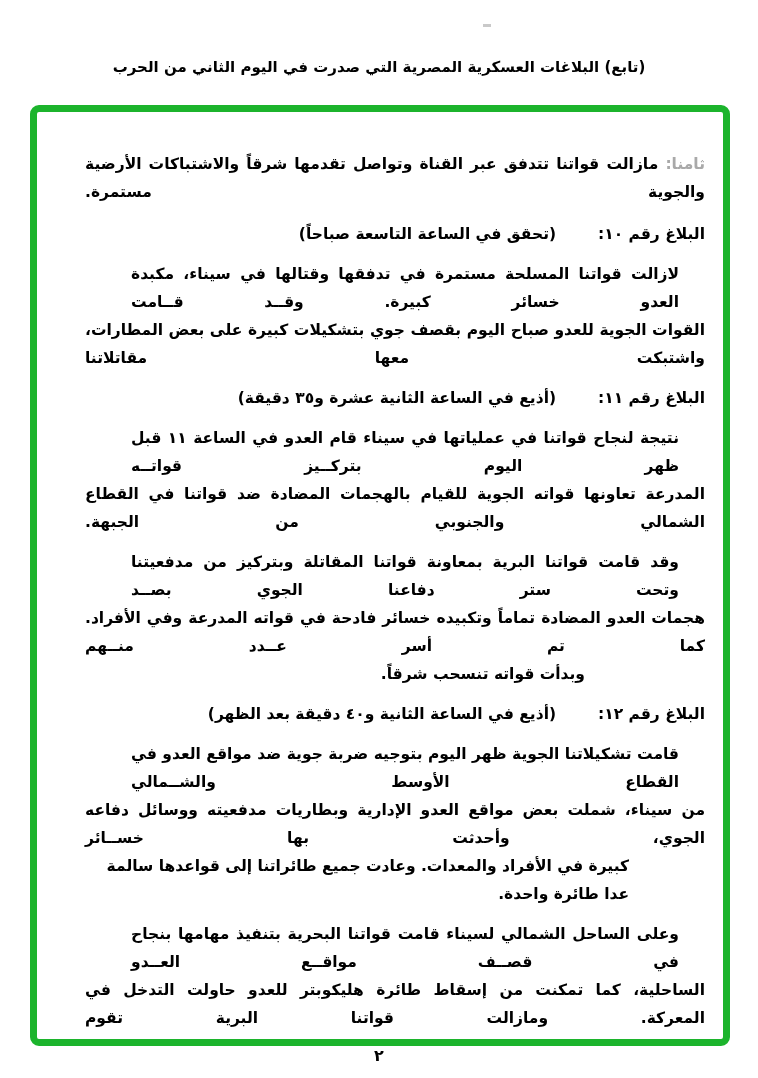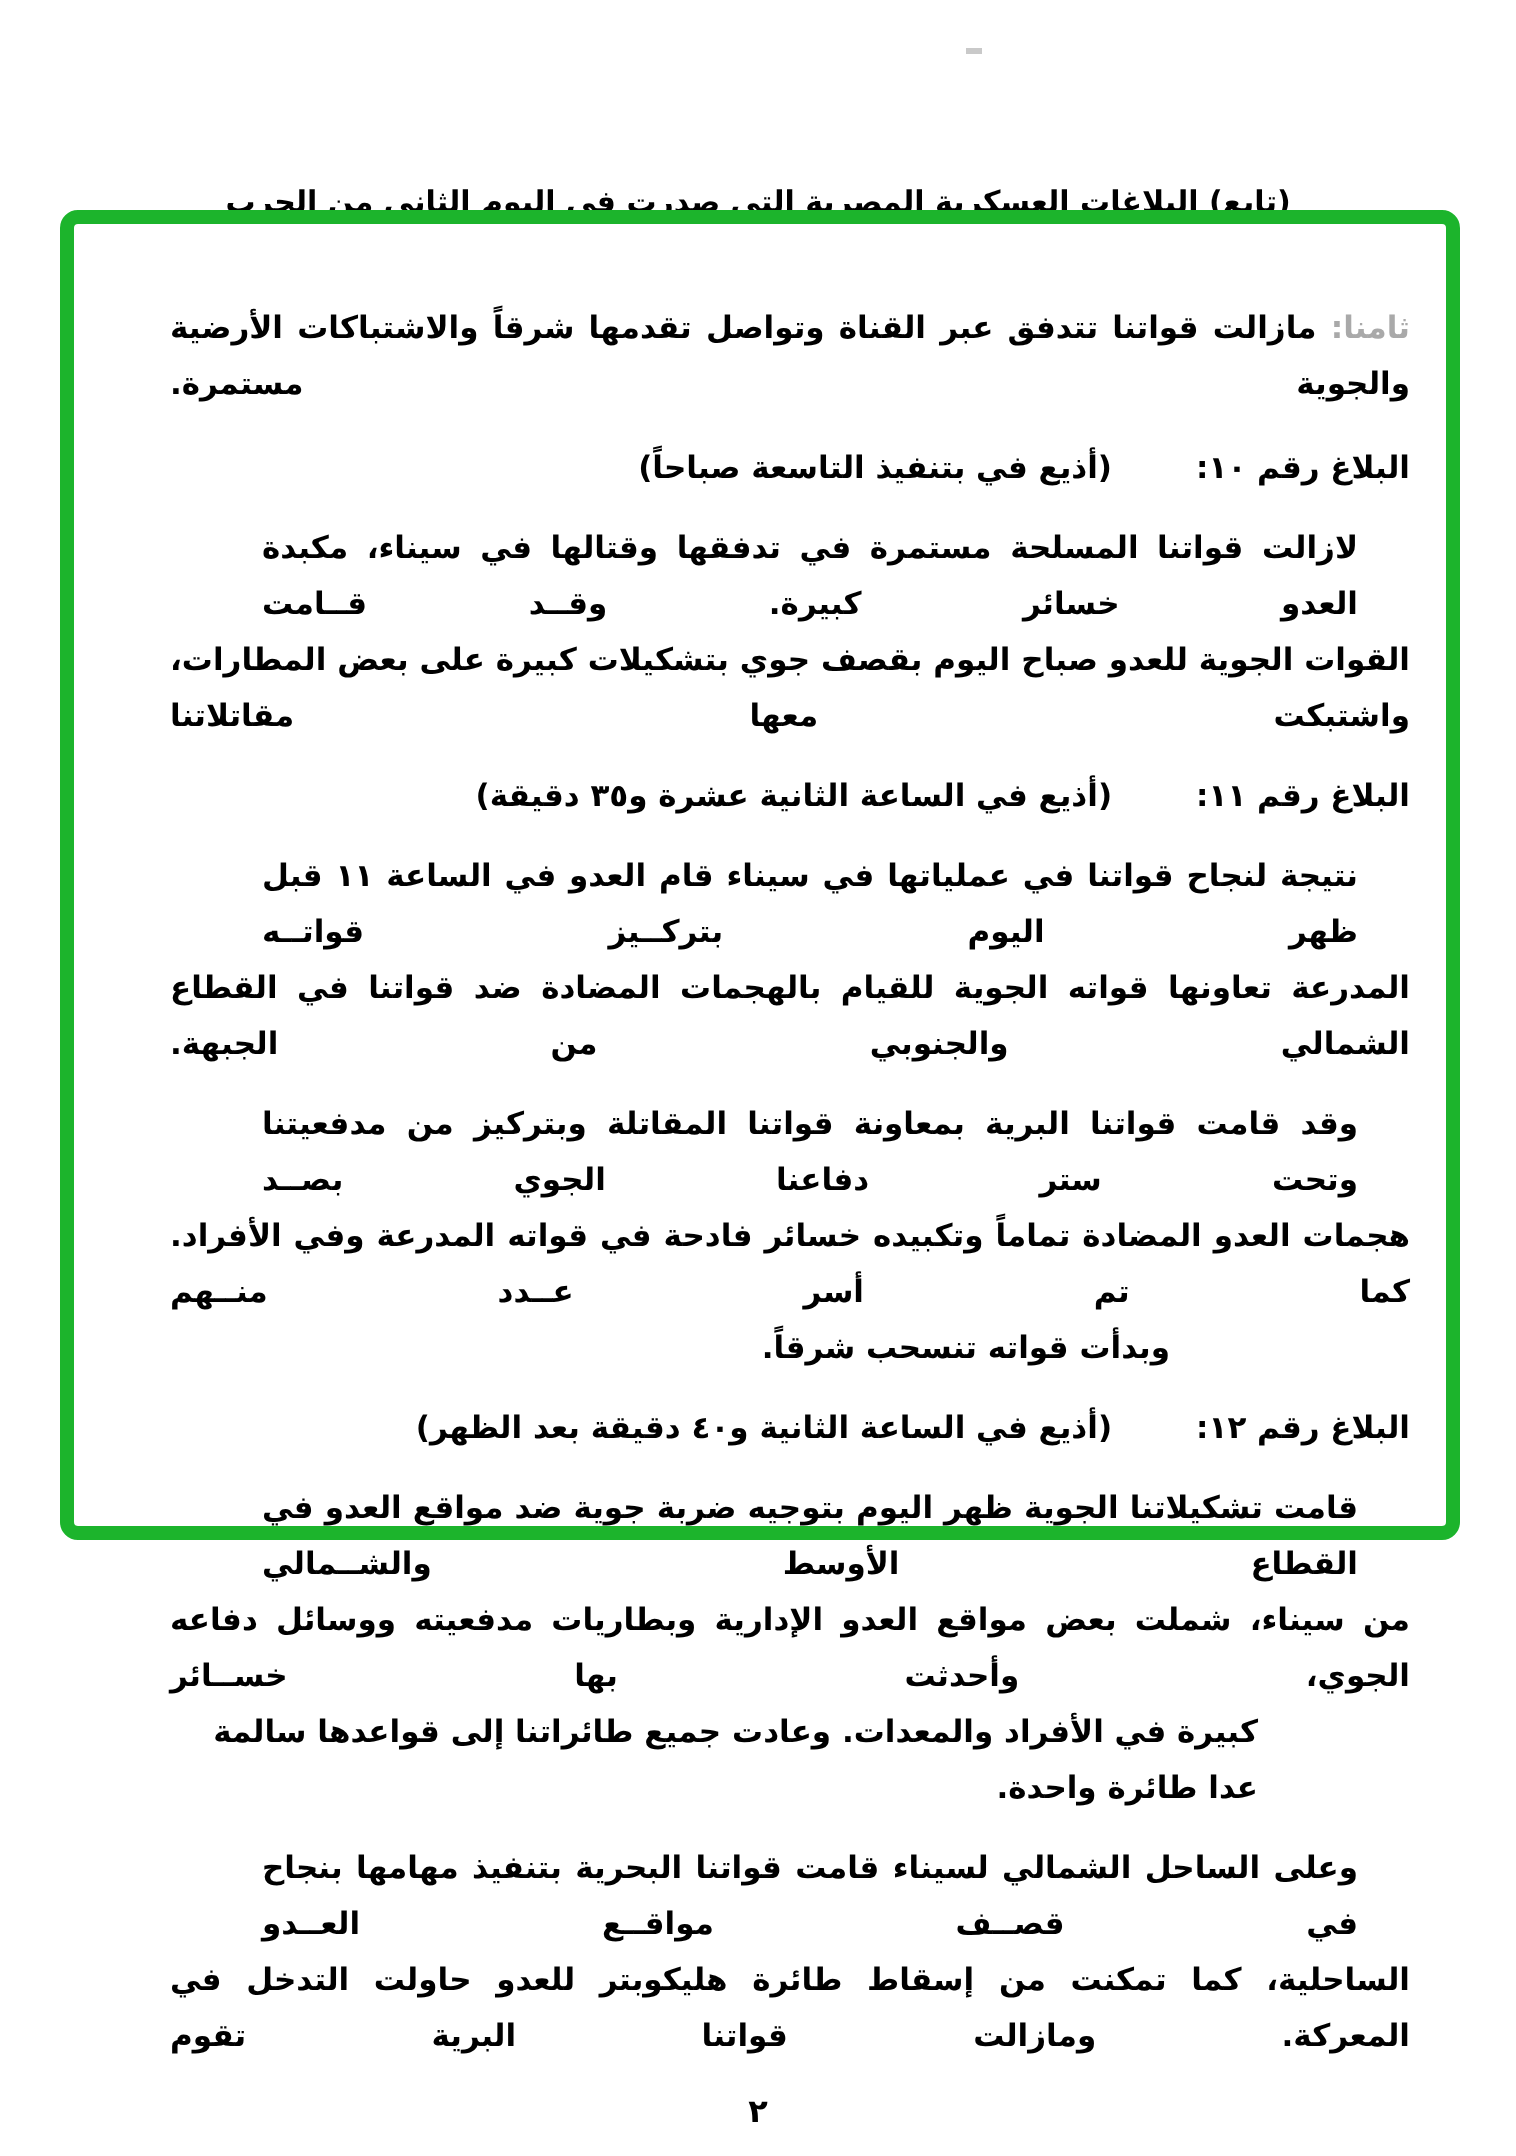--- a/index.html
+++ b/index.html
@@ -20,32 +20,31 @@
     direction:rtl;
     background:#ffffff;
   }
   .doc-title{
     position:absolute;
     top:58px;left:0;right:0;
     text-align:center;
     font-size:15px;
     font-weight:700;
     letter-spacing:0;
-    margin-top:34px;
   }
   .stray-mark{
     position:absolute;
     left:483px;top:24px;
     width:8px;height:3px;
     background:#c9c9c9;
   }
   .frame{
     position:absolute;
     top:105px;left:30px;
-    width:700px;height:665px;
+    width:700px;height:941px;
     box-sizing:border-box;
     border:7px solid var(--frame-green);
     border-radius:9px;
     background:#ffffff;
   }
   .content{
     padding:38px 18px 0 48px;
   }
   .line{
     font-size:15.5px;
@@ -98,21 +97,21 @@
     <div class="content">
 
       <div class="line intro k-full">
         <span class="faded">ثامنا:</span>
         <span>مازالت قواتنا تتدفق عبر القناة وتواصل تقدمها شرقاً والاشتباكات الأرضية والجوية مستمرة.</span>
       </div>
 
       <div id="bulletins">
           <div class="bulletin-header">
             <span class="b-num">البلاغ رقم ١٠:</span>
-            <span class="b-time">(أذيع في بتنفيذ التاسعة صباحاً)</span>
+            <span class="b-time">(تحقق في الساعة التاسعة صباحاً)</span>
           </div>
           <div class="para">
             <div class="line k-first">لازالت قواتنا المسلحة مستمرة في تدفقها وقتالها في سيناء، مكبدة العدو خسائر كبيرة. وقــد قــامت</div>
             <div class="line k-full">القوات الجوية للعدو صباح اليوم بقصف جوي بتشكيلات كبيرة على بعض المطارات، واشتبكت معها مقاتلاتنا</div>
           </div>
           <div class="bulletin-header">
             <span class="b-num">البلاغ رقم ١١:</span>
             <span class="b-time">(أذيع في الساعة الثانية عشرة و٣٥ دقيقة)</span>
           </div>
           <div class="para">

